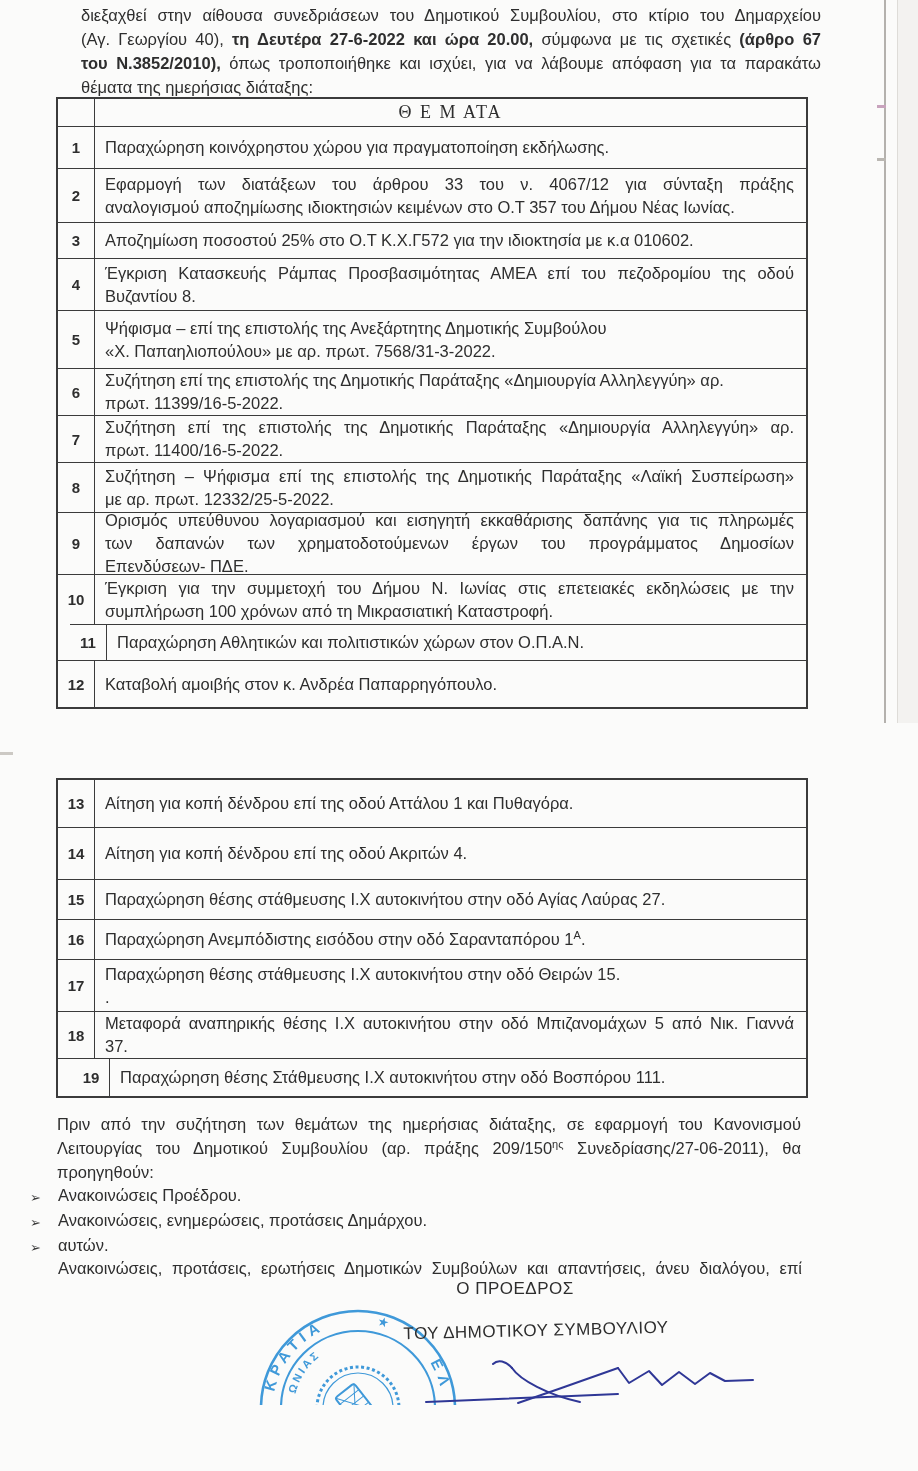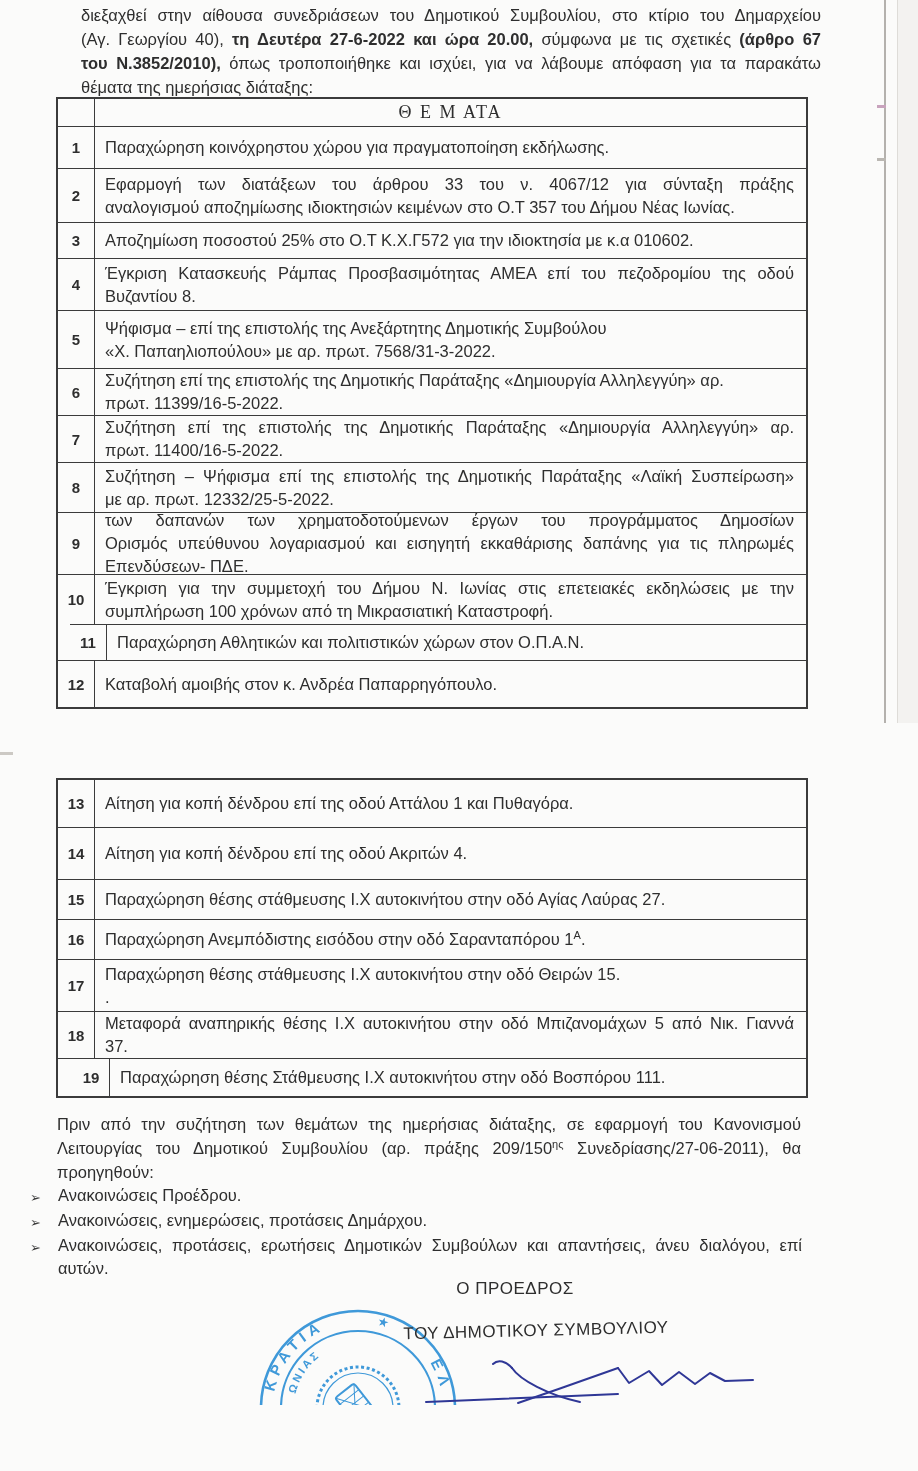--- a/index.html
+++ b/index.html
@@ -112,22 +112,22 @@
     <div class="trow" style="height: 50px;">
       <div class="numcell">8</div>
       <div class="txtcell">
         <div class="line j">Συζήτηση – Ψήφισμα επί της επιστολής της Δημοτικής Παράταξης «Λαϊκή Συσπείρωση»</div>
         <div class="line">με αρ. πρωτ. 12332/25-5-2022.</div>
       </div>
     </div>
     <div class="trow" style="height: 62px;">
       <div class="numcell">9</div>
       <div class="txtcell">
+        <div class="line j">Ορισμός υπεύθυνου λογαριασμού και εισηγητή εκκαθάρισης δαπάνης για τις πληρωμές</div>
         <div class="line j">των δαπανών των χρηματοδοτούμενων έργων του προγράμματος Δημοσίων</div>
-        <div class="line j">Ορισμός υπεύθυνου λογαριασμού και εισηγητή εκκαθάρισης δαπάνης για τις πληρωμές</div>
         <div class="line">Επενδύσεων- ΠΔΕ.</div>
       </div>
     </div>
     <div class="trow" style="height: 50px;">
       <div class="numcell">10</div>
       <div class="txtcell">
         <div class="line j">Έγκριση για την συμμετοχή του Δήμου Ν. Ιωνίας στις επετειακές εκδηλώσεις με την</div>
         <div class="line">συμπλήρωση 100 χρόνων από τη Μικρασιατική Καταστροφή.</div>
       </div>
     </div>
@@ -207,22 +207,22 @@
     </div>
     <div class="bitem">
       <div class="bmark">➢</div>
       <div class="btext">
         <div class="line">Ανακοινώσεις, ενημερώσεις, προτάσεις Δημάρχου.</div>
       </div>
     </div>
     <div class="bitem">
       <div class="bmark">➢</div>
       <div class="btext">
+        <div class="line">αυτών.</div>
         <div class="line j">Ανακοινώσεις, προτάσεις, ερωτήσεις Δημοτικών Συμβούλων και απαντήσεις, άνευ διαλόγου, επί</div>
-        <div class="line">αυτών.</div>
       </div>
     </div>
   </div>
 
 <div class="abs title1">Ο ΠΡΟΕΔΡΟΣ</div>
 <div class="abs title2">ΤΟΥ ΔΗΜΟΤΙΚΟΥ ΣΥΜΒΟΥΛΙΟΥ</div>
 
 <div class="abs stampwrap">
   <svg width="212" height="212" viewBox="0 0 212 212">
     <g fill="none" stroke="#3f99d9">

